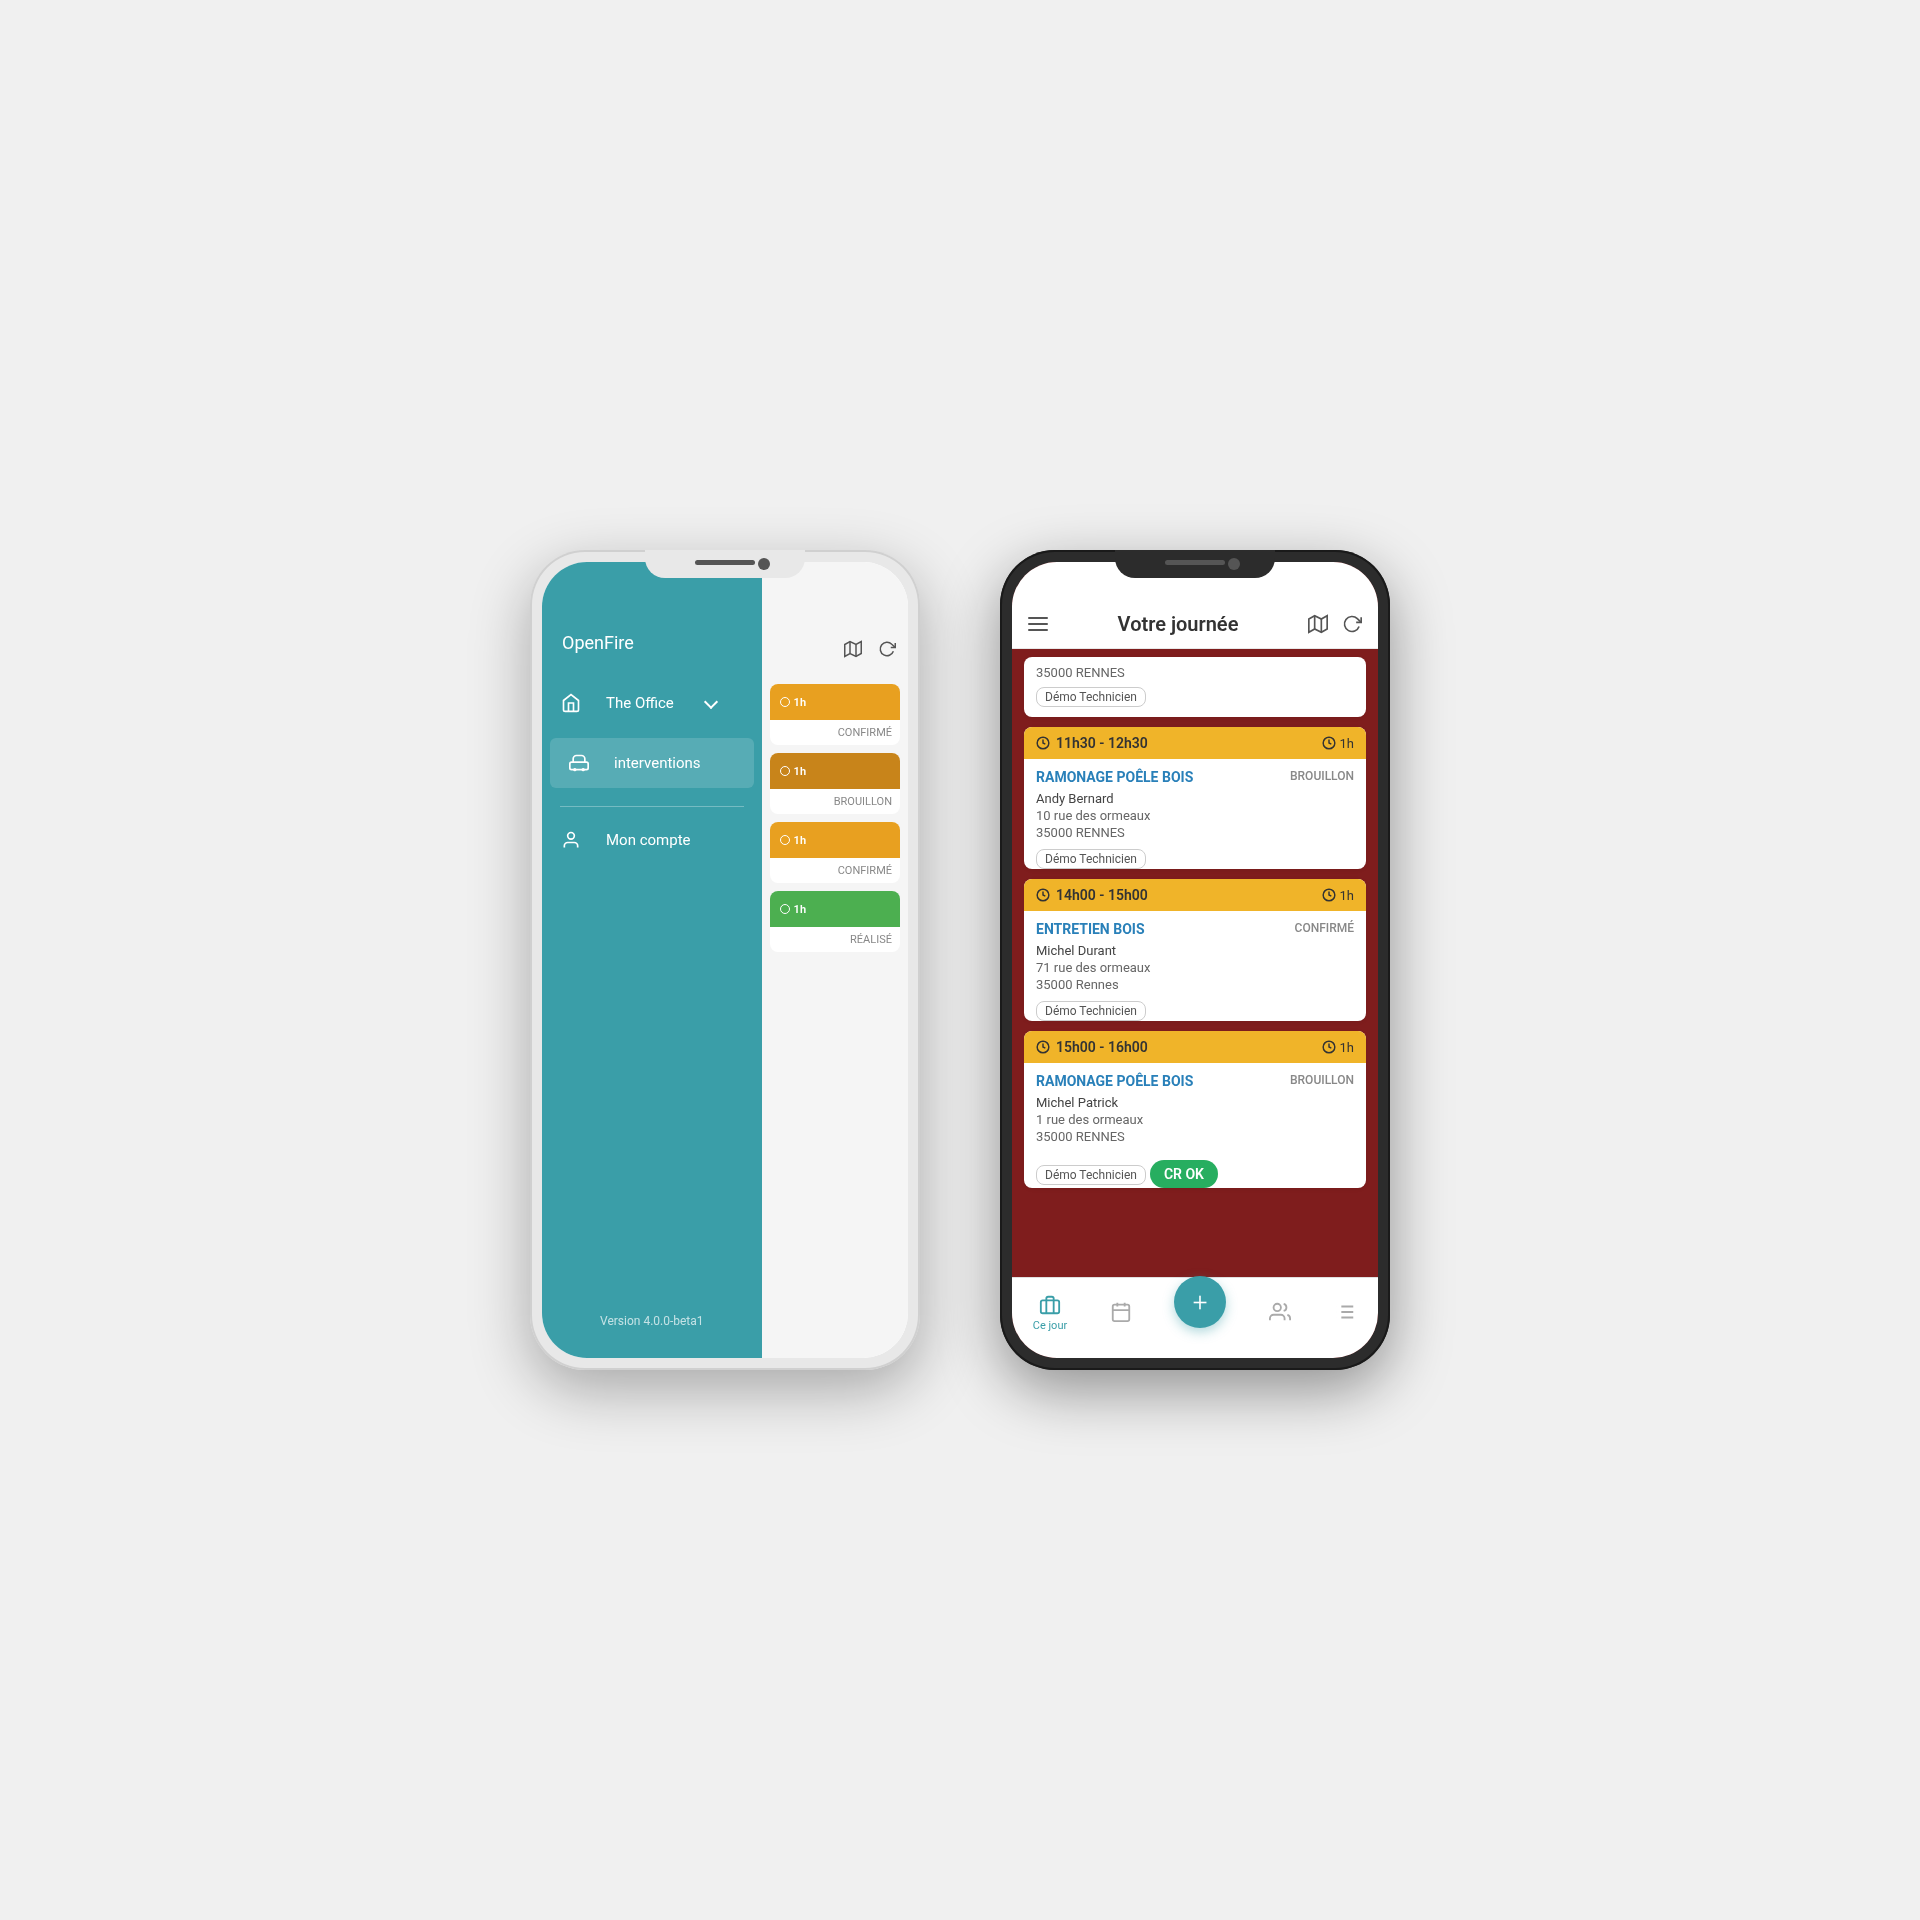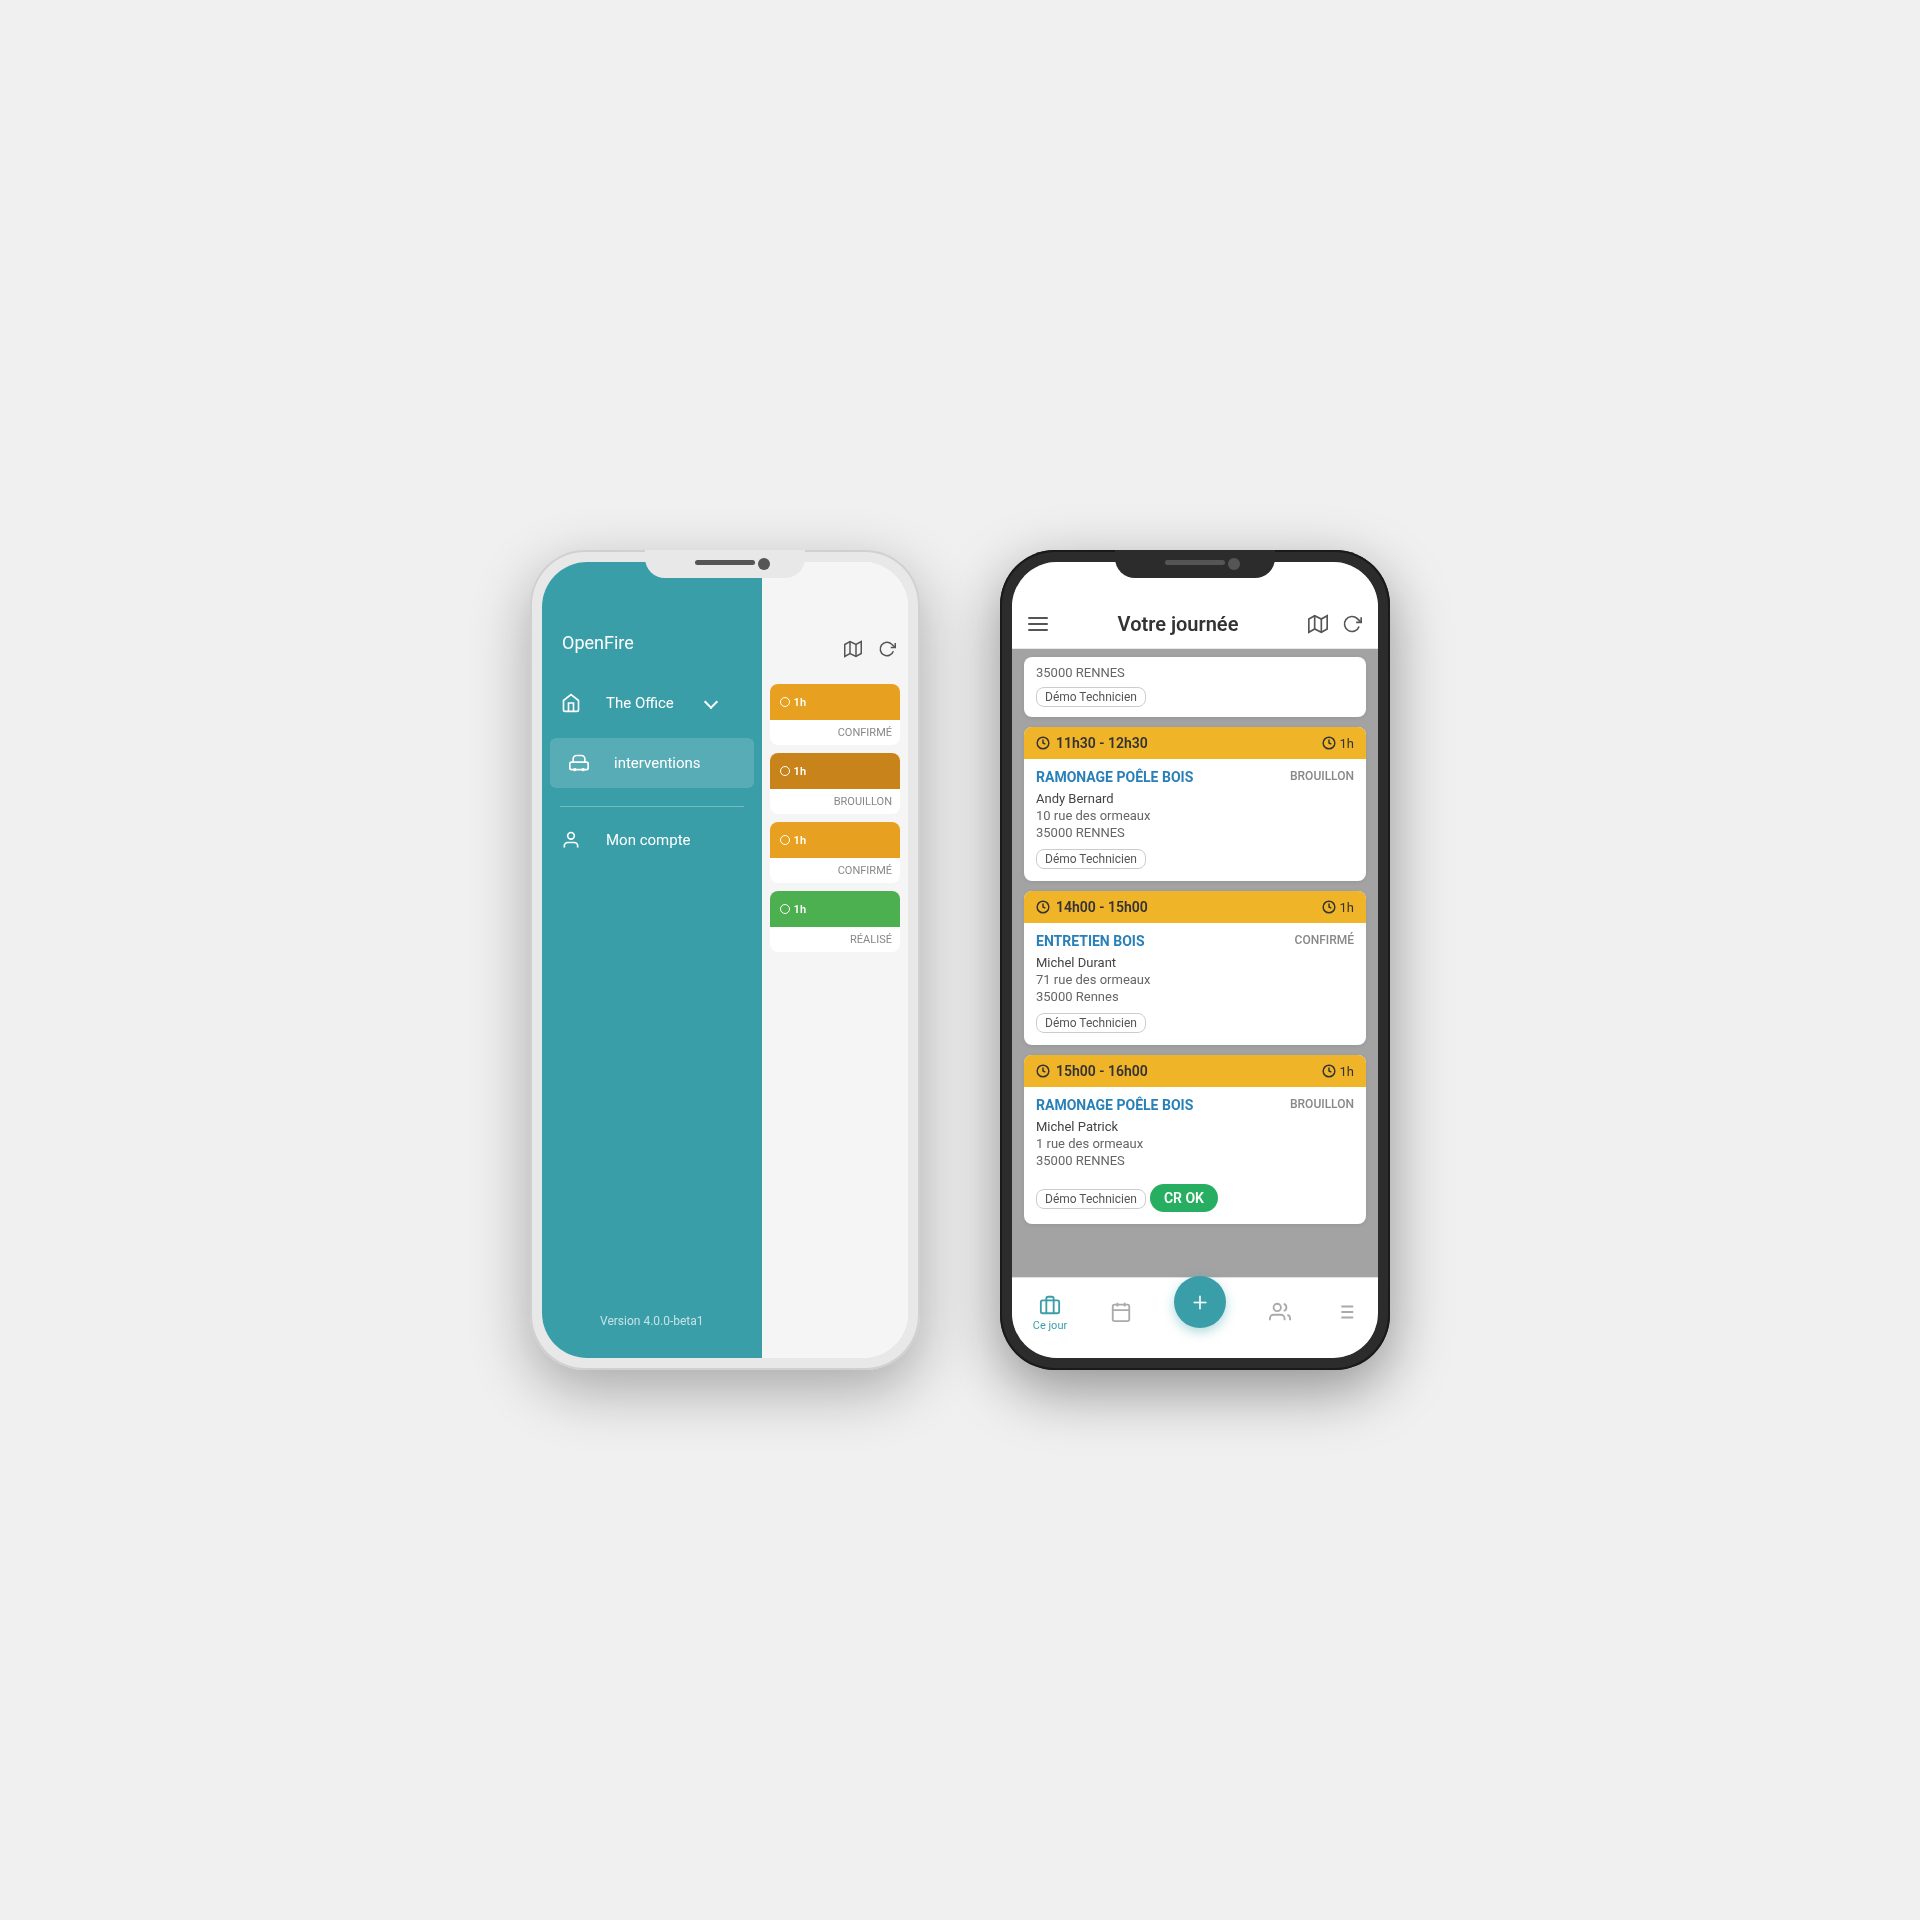--- a/index.html
+++ b/index.html
@@ -190,21 +190,21 @@
       display: flex;
       align-items: center;
       gap: 4px;
       font-size: 11px;
     }
 
     
     .right-screen {
       width: 100%;
       height: 100%;
-      background: #a3a3a3;
+      background: #7f1d1d;
       display: flex;
       flex-direction: column;
     }
     .right-header {
       background: #fff;
       padding: 50px 16px 12px 16px;
       display: flex;
       align-items: center;
       justify-content: space-between;
       border-bottom: 1px solid #e8e8e8;
@@ -264,21 +264,21 @@
       color: #333;
     }
     .duration-badge {
       display: flex;
       align-items: center;
       gap: 4px;
       font-size: 13px;
       color: #333;
     }
     .card-body {
-      padding: 10px 12px 12px 12px;
+      padding: 10px 12px 0 12px;
     }
     .card-top-row {
       display: flex;
       justify-content: space-between;
       align-items: flex-start;
       margin-bottom: 6px;
     }
     .card-service-name {
       font-size: 14px;
       font-weight: 700;

